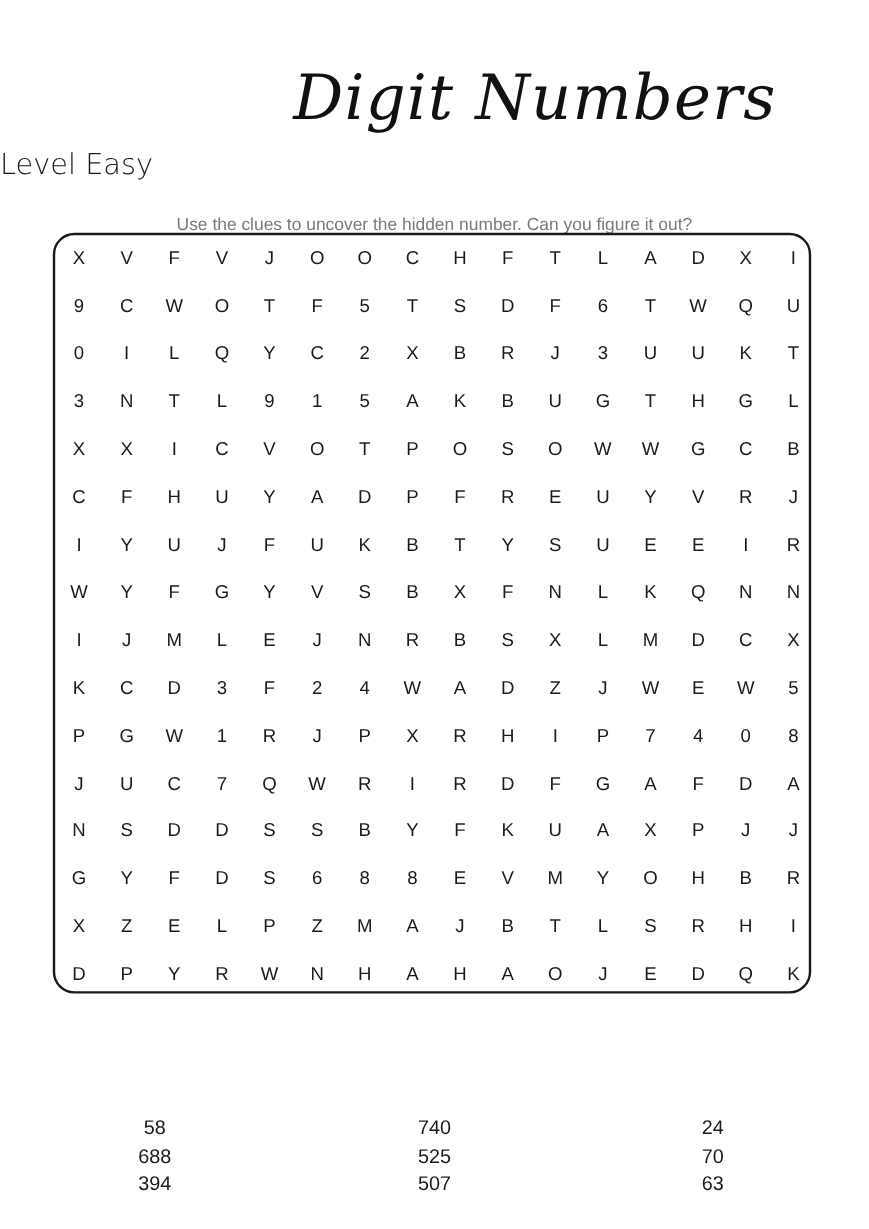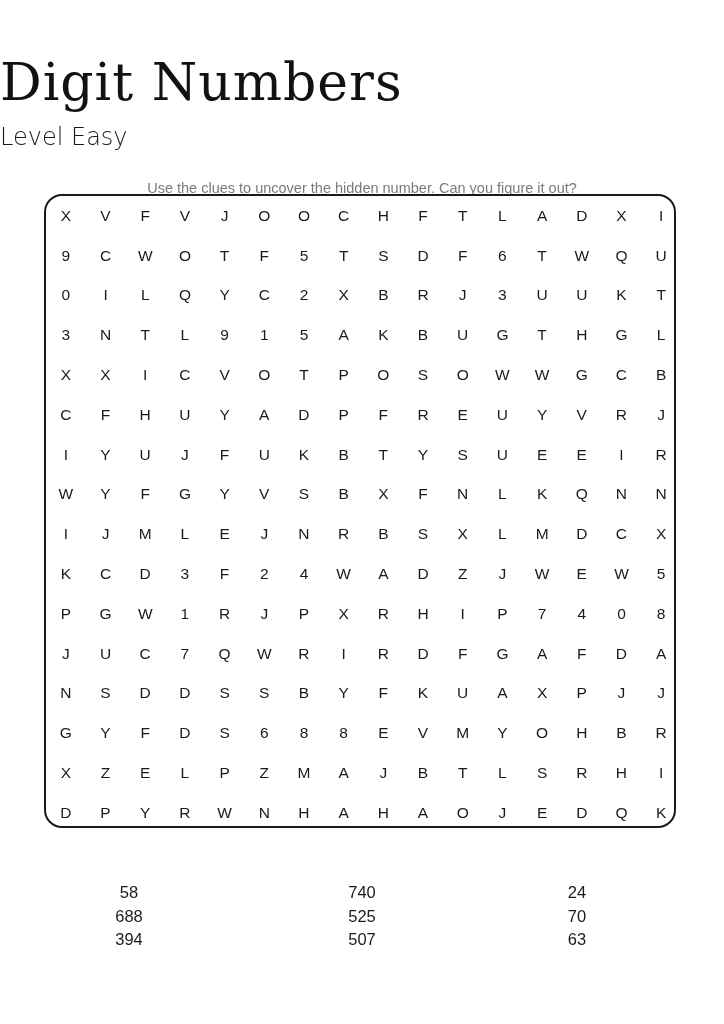--- a/index.html
+++ b/index.html
@@ -1,19 +1,19 @@
 <!DOCTYPE html>
 <html><head>
 <meta charset="utf-8">
 <style>
   html, body { margin: 0; padding: 0; background: #ffffff; }
   body { width: 724px; height: 1024px; position: relative; overflow: hidden; color: #111; }
   .title {
-    position: absolute; left: 0; top: 44px; width: 647px; text-align: left;
-    font-family: "DejaVu Serif", serif; font-size: 52px; line-height: 76px;
+    position: absolute; left: 0; top: 44px; width: 647px; text-align: right;
+    font-family: "DejaVu Serif", serif; font-style: italic; font-size: 52px; line-height: 76px;
     color: #111; letter-spacing: 1px;
   }
   .subtitle {
     position: absolute; left: 0; top: 120px; width: 724px; text-align: left;
     font-family: "DejaVu Sans", sans-serif; font-size: 24px; line-height: 34px; color: #1a1a1a;
     font-weight: 300;
   }
   .instructions {
     position: absolute; left: 0; top: 177px; width: 724px; text-align: center;
     font-family: "Liberation Sans", sans-serif; font-size: 14.5px; line-height: 22px; color: #7a7a7a;
@@ -29,25 +29,25 @@
   }
   .cell {
     display: flex; align-items: center; justify-content: center;
     font-family: "Liberation Sans", sans-serif; font-size: 15.5px; color: #1a1a1a;
   }
   .words {
     position: absolute; left: 0; top: 881px; width: 724px; display: flex;
   }
   .words .col {
     display: flex; flex-direction: column; align-items: center;
-    font-family: "Liberation Sans", sans-serif; font-size: 16.5px; line-height: 23.5px; color: #1a1a1a;
+    font-family: "Liberation Sans", sans-serif; font-size: 16.5px; line-height: 23.5px; color: #1a1a1a; margin-top: 48px;
   }
   .col-1 { position: absolute; left: 129px; transform: translateX(-50%); }
   .col-2 { position: absolute; left: 362px; transform: translateX(-50%); }
-  .col-3 { position: absolute; left: 577px; transform: translateX(-50%); }
+  .col-3 { position: absolute; left: 594px; transform: translateX(-50%); }
 </style>
 </head>
 <body>
 
 <div class="title">Digit Numbers</div>
 <div class="subtitle">Level Easy</div>
 <div class="instructions">Use the clues to uncover the hidden number. Can you figure it out?</div>
 
 <div class="grid-box">
   <div class="grid" id="grid">

